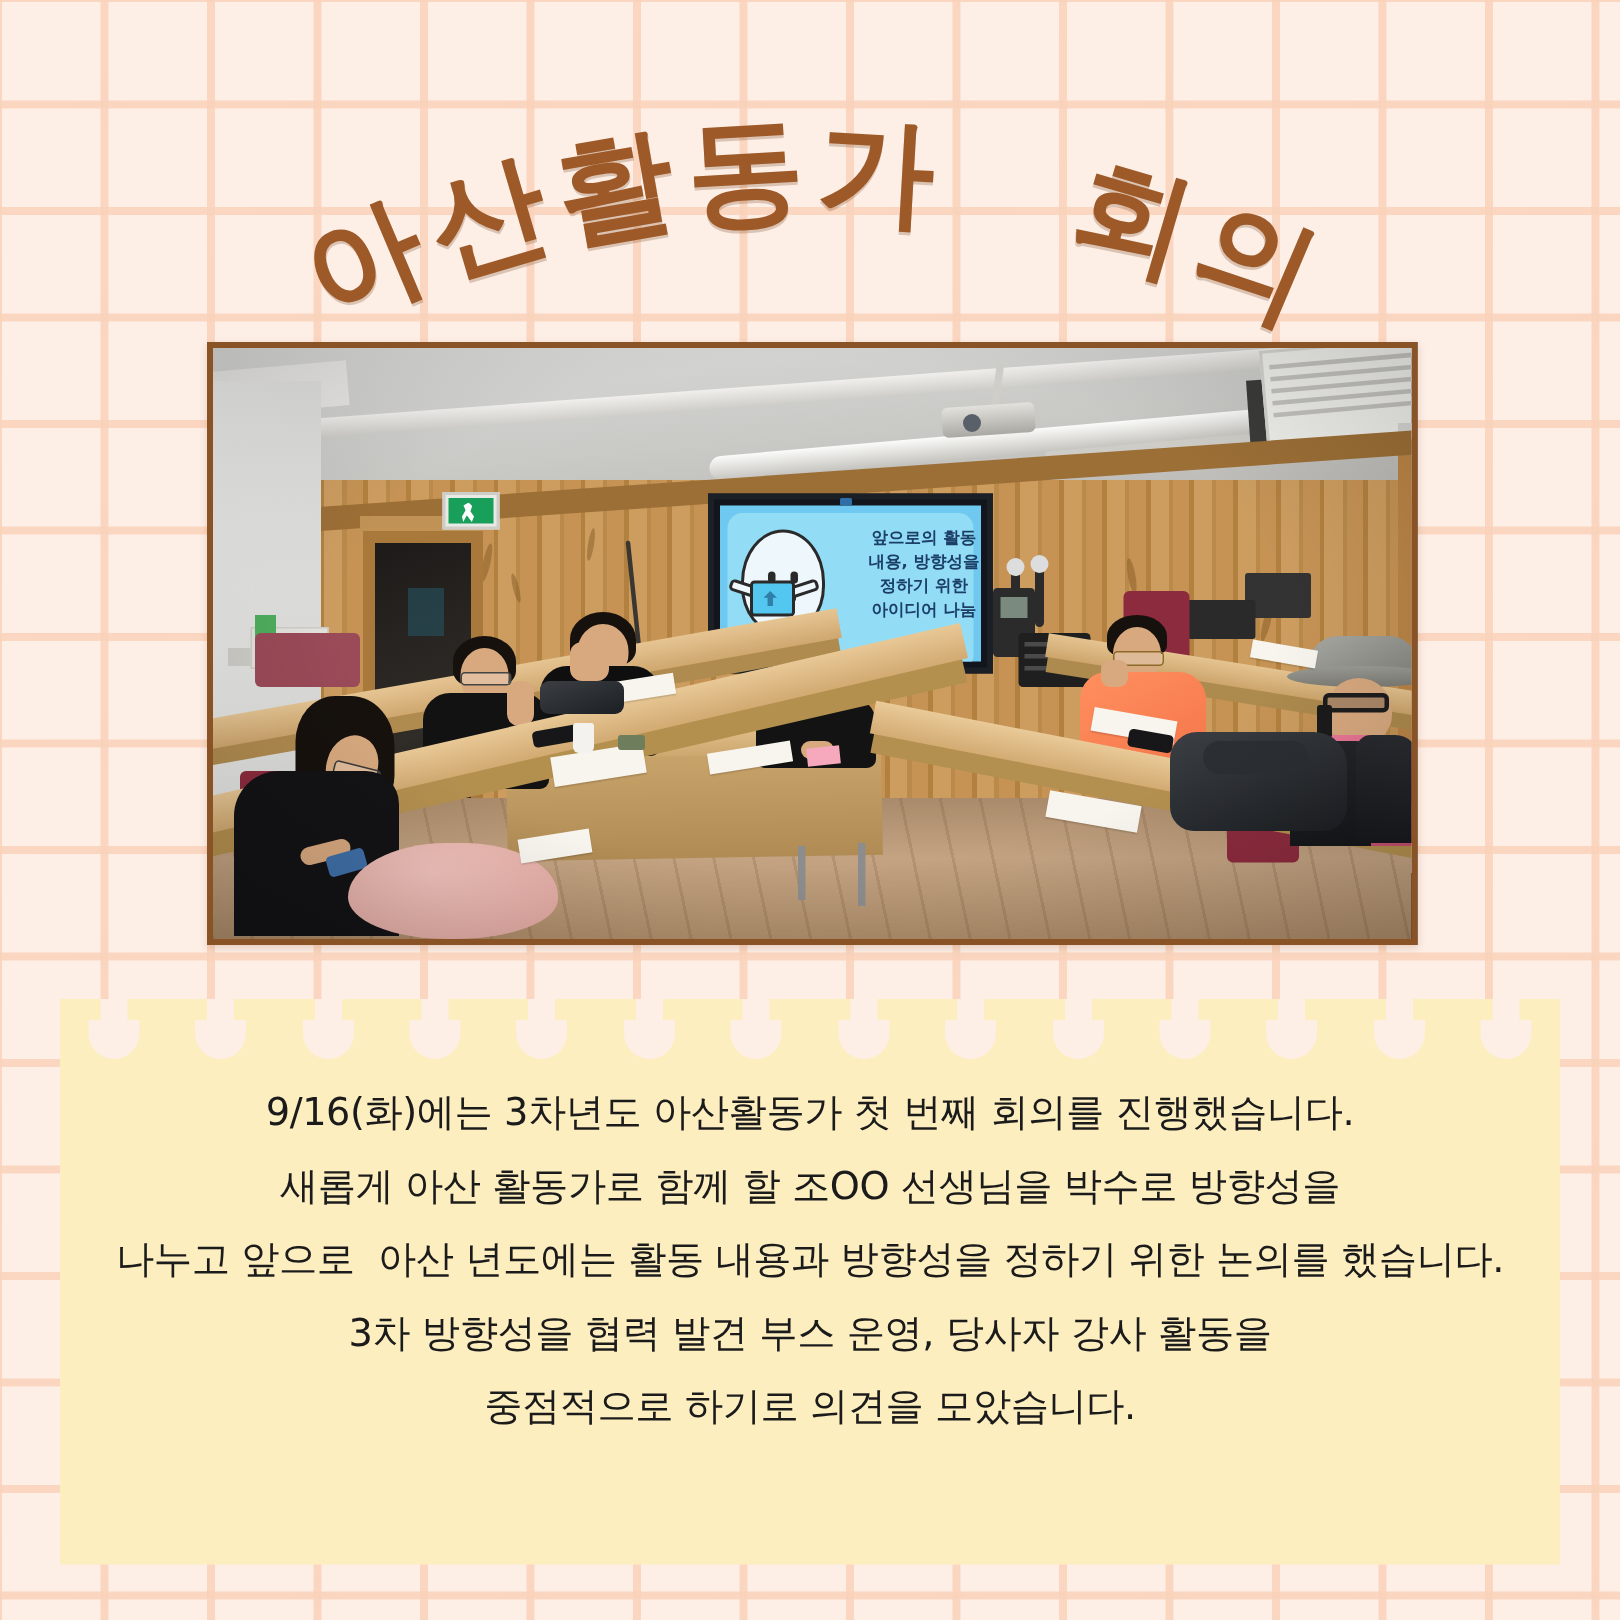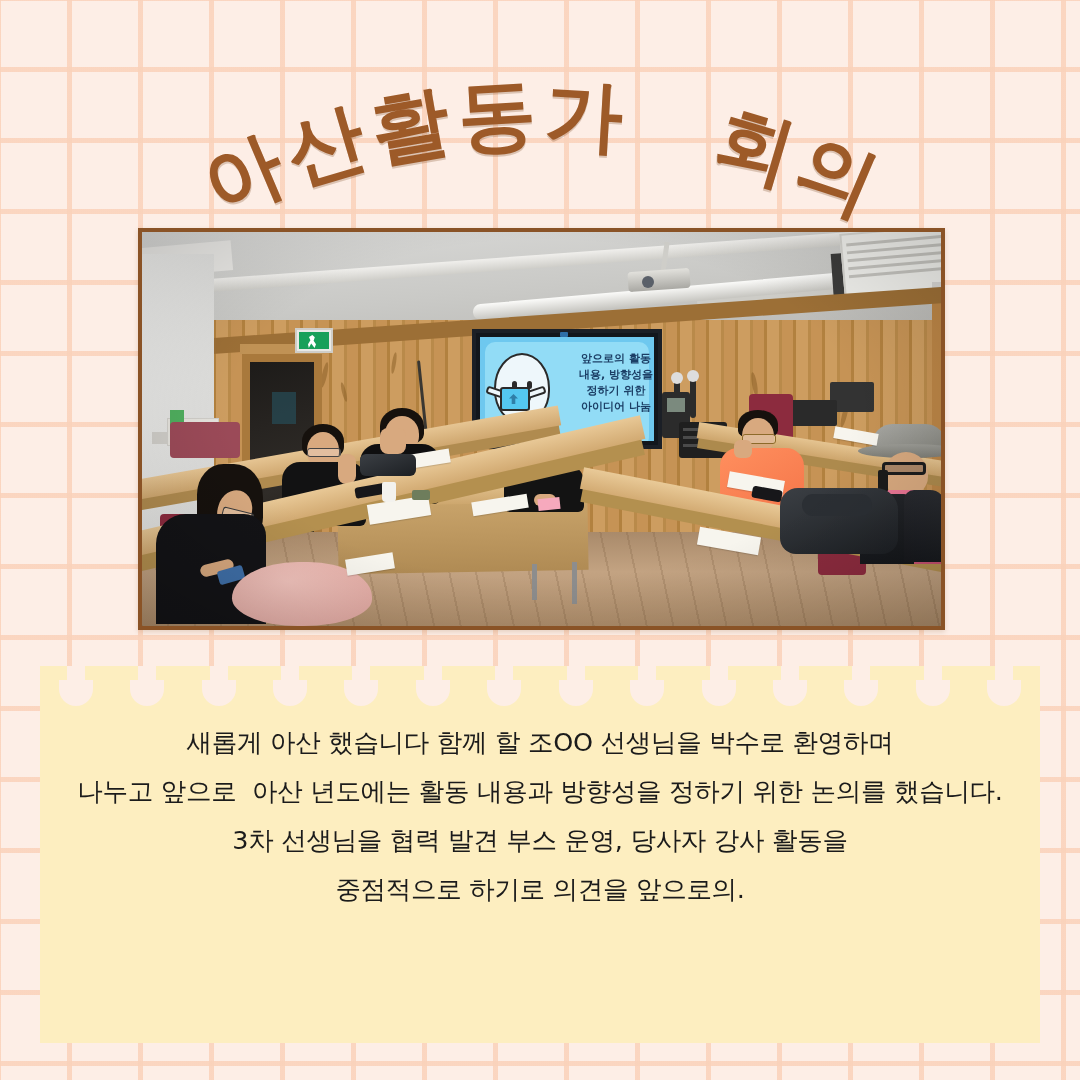--- a/index.html
+++ b/index.html
@@ -459,18 +459,19 @@
       <div class="notch" style="left: 875.857px;">
         <div class="slot"></div>
         <div class="circ"></div>
       </div>
       <div class="notch" style="left: 947.286px;">
         <div class="slot"></div>
         <div class="circ"></div>
       </div>
     </div>
   <div class="body-text">
-    <div>새롭게 아산 했습니다 함께 할 조OO 선생님을 박수로 환영하며</div>
+    <div>9/16(화)에는 3차년도 아산활동가 첫 번째 회의를 진행했습니다.</div>
+    <div>새롭게 아산 활동가로 함께 할 조OO 선생님을 박수로 방향성을</div>
     <div>나누고 앞으로  아산 년도에는 활동 내용과 방향성을 정하기 위한 논의를 했습니다.</div>
-    <div>3차 선생님을 협력 발견 부스 운영, 당사자 강사 활동을</div>
-    <div>중점적으로 하기로 의견을 앞으로의.</div>
+    <div>3차 방향성을 협력 발견 부스 운영, 당사자 강사 활동을</div>
+    <div>중점적으로 하기로 의견을 모았습니다.</div>
   </div>
 </div>
 
 </body></html>

